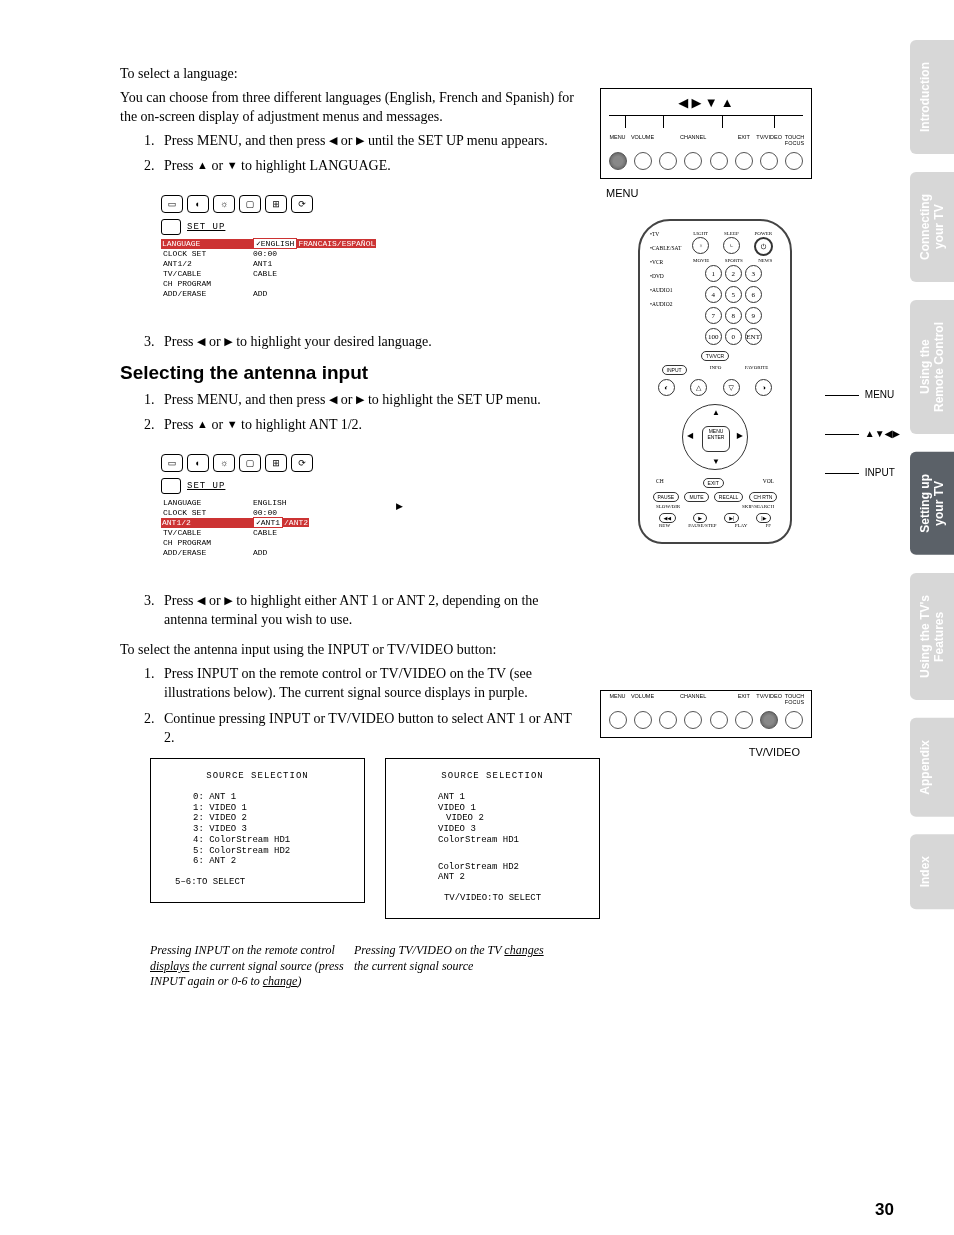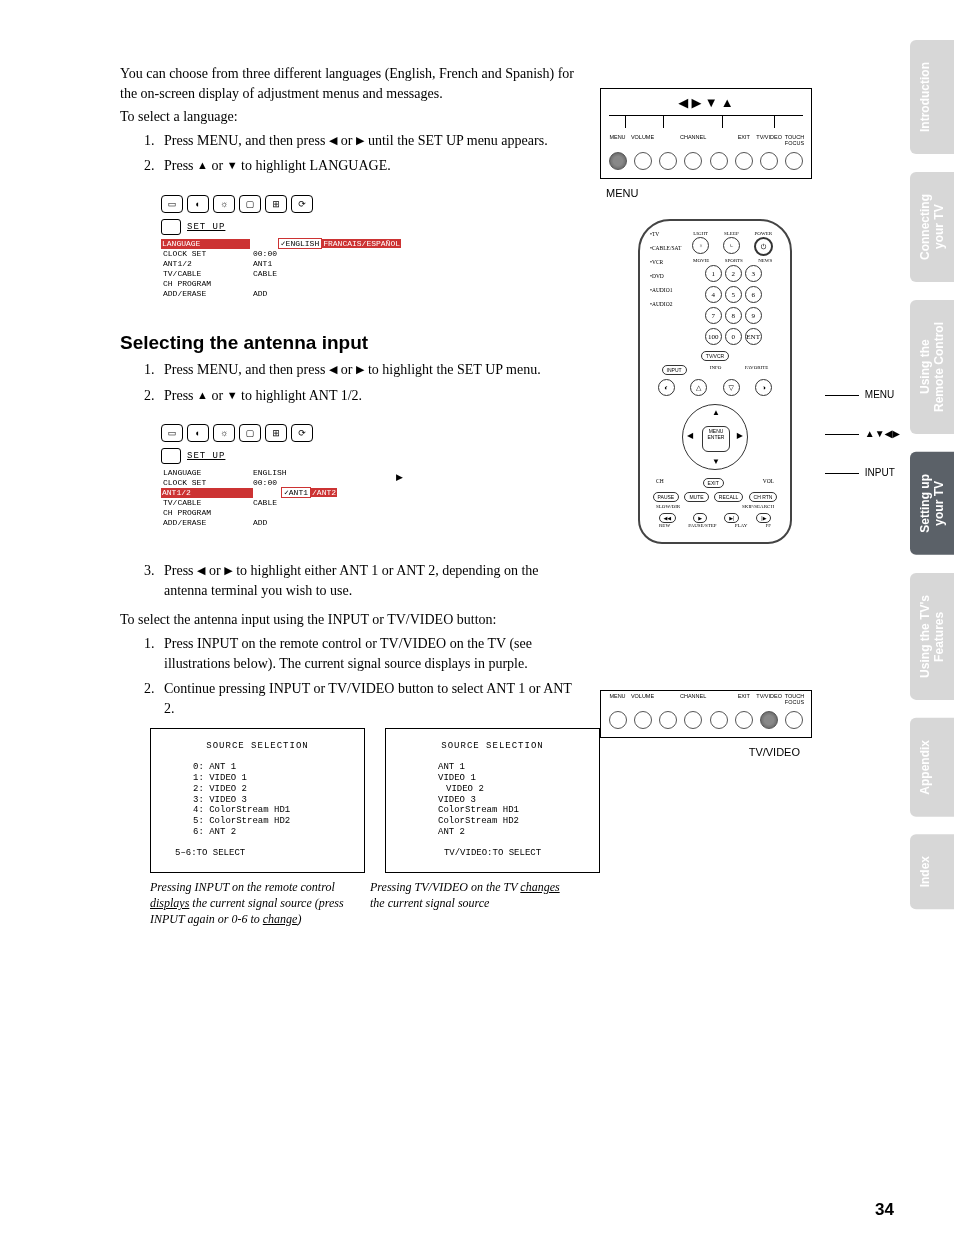--- a/index.html
+++ b/index.html
@@ -98,38 +98,38 @@
     font-family: 'Courier New', monospace;
     font-size: 8px;
     line-height: 1.25;
   }
   .osd-row { display: flex; }
   .osd-lbl { width: 90px; padding-left: 2px; }
   .osd-hl {
     background: #c33; color: #fff; padding: 0 1px;
   }
   .osd-val { }
-  .osd-sel { border: 1px solid #c33; padding: 0 2px; margin-left: 28px; }
+  .osd-sel { border: 1px solid #c33; padding: 0 2px; }
   .src-box {
     border: 1px solid #000;
     padding: 12px 14px 14px 14px;
     font-family: 'Courier New', monospace;
     font-size: 9px;
     line-height: 1.2;
     width: 185px;
     display: inline-block;
     vertical-align: top;
   }
   .src-title { text-align: center; letter-spacing: 1px; margin-bottom: 10px; }
   .src-list div { padding-left: 28px; }
   .src-foot { margin-top: 10px; padding-left: 10px; }
   .captions {
     display: flex;
-    gap: 20px;
-    margin-top: 7px;
+    gap: 4px;
+    margin-top: 24px;
   }
   .caption {
     font-style: italic;
     font-size: 12px;
     width: 200px;
     line-height: 1.3;
   }
   .caption u { text-decoration: underline; }
   .page-num {
     position: absolute;
@@ -296,22 +296,22 @@
       <div class="side-tab tab-dark" style="white-space: pre;">Setting up
 your TV</div>
       <div class="side-tab tab-grey" style="white-space: pre;">Using the TV's
 Features</div>
       <div class="side-tab tab-grey" style="white-space: pre;">Appendix</div>
       <div class="side-tab tab-grey" style="white-space: pre;">Index</div>
     </div>
 
   <div class="content-left">
 
+    <p class="body">To select a language:</p>
     <p class="body">You can choose from three different languages (English, French and Spanish) for the on-screen display of adjustment menus and messages.</p>
-    <p class="body">To select a language:</p>
     <ol>
       <li>
         <span>Press MENU, and then press </span><span class="tri">◀</span><span> or </span><span class="tri">▶</span><span> until the SET UP menu appears.</span>
       </li>
       <li>
         <span>Press </span><span class="tri">▲</span><span> or </span><span class="tri">▼</span><span> to highlight LANGUAGE.</span>
       </li>
     </ol>
 
     <div class="osd-box">
@@ -348,20 +348,25 @@
             <span class="osd-lbl">CH PROGRAM</span>
             <span class="osd-val"></span>
           </div>
           <div class="osd-row">
             <span class="osd-lbl">ADD/ERASE</span>
             <span class="osd-val">ADD</span>
           </div>
         </div>
     </div>
 
+    <ol start="3">
+      <li>
+        <span>Press </span><span class="tri">◀</span><span> or </span><span class="tri">▶</span><span> to highlight your desired language.</span>
+      </li>
+    </ol>
 
     <h2 class="section">Selecting the antenna input</h2>
     <ol>
       <li>
         <span>Press MENU, and then press </span><span class="tri">◀</span><span> or </span><span class="tri">▶</span><span> to highlight the SET UP menu.</span>
       </li>
       <li>
         <span>Press </span><span class="tri">▲</span><span> or </span><span class="tri">▼</span><span> to highlight ANT 1/2.</span>
       </li>
     </ol>
@@ -438,21 +443,21 @@
       </div>
       <div>
         <div class="src-box">
           <div class="src-title">SOURCE SELECTION</div>
           <div class="src-list" id="src-right" style="text-align:left; padding-left:38px;">
               <div style="padding-left: 0px;">ANT 1</div>
               <div style="padding-left: 0px;">VIDEO 1</div>
               <div style="padding-left: 0px; margin-left: 8px;">VIDEO 2</div>
               <div style="padding-left: 0px;">VIDEO 3</div>
               <div style="padding-left: 0px;">ColorStream HD1</div>
-              <div style="padding-left: 0px;">ColorStream HD2</div>
+              <div style="padding-left: 0px; margin-top: 16px;">ColorStream HD2</div>
               <div style="padding-left: 0px;">ANT 2</div>
             </div>
           <div class="src-foot" style="text-align:center; padding-left:0;">TV/VIDEO:TO SELECT</div>
         </div>
       </div>
     </div>
     <div class="captions" style="margin-left:30px;">
       <div class="caption">
         <span>Pressing INPUT on the remote control </span><u>displays</u><span> the current signal source (press INPUT again or 0-6 to </span><u>change</u><span>)</span>
       </div>
@@ -616,14 +621,14 @@
           <div class="pbtn"></div>
         <div class="pbtn"></div>
         <div class="pbtn hl"></div>
         <div class="pbtn"></div>
       </div>
     </div>
     <div class="fig-sublabel" style="text-align:right; margin-right:30px;">TV/VIDEO</div>
 
   </div>
 
-  <div class="page-num">34</div>
+  <div class="page-num">30</div>
 </div>
 
 </body></html>

